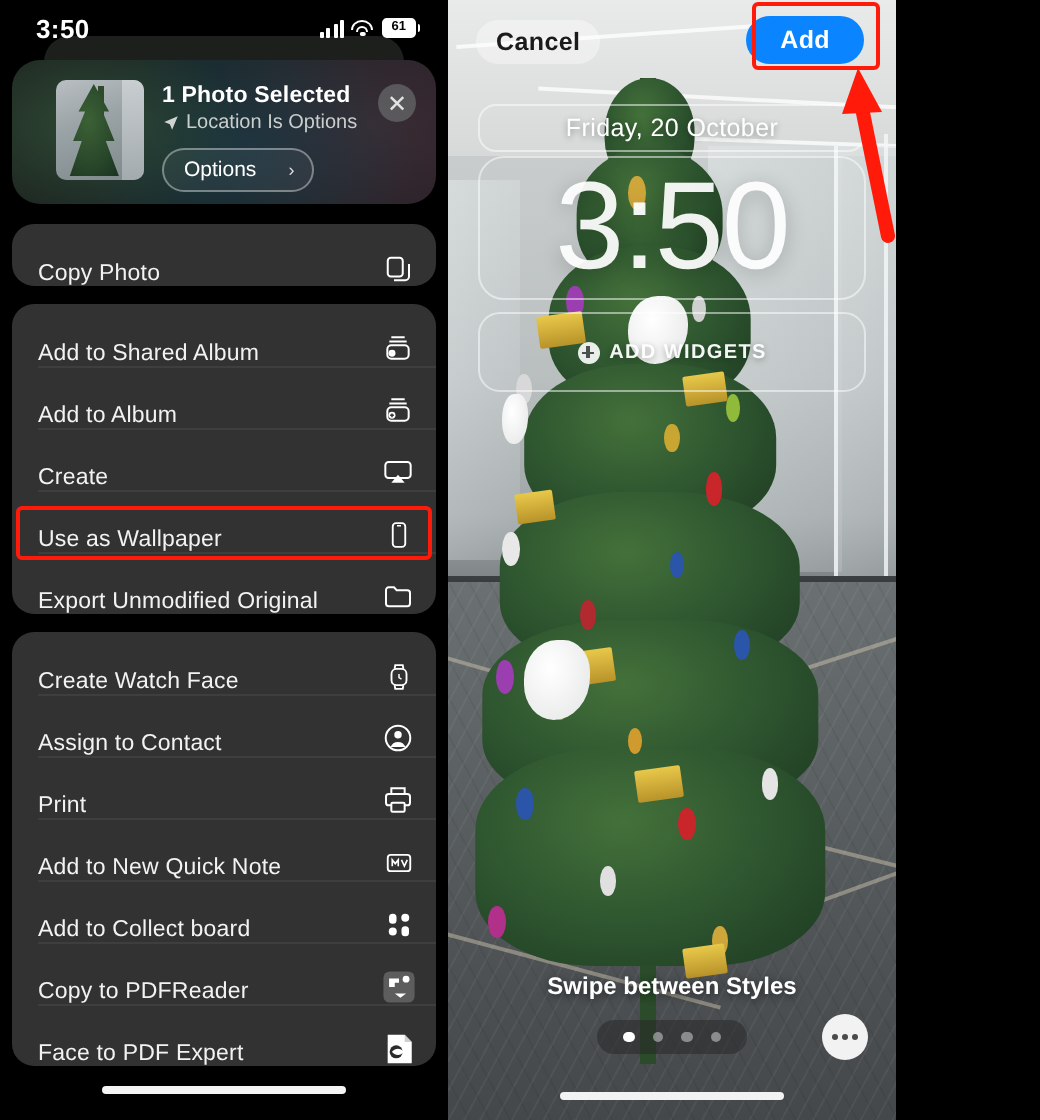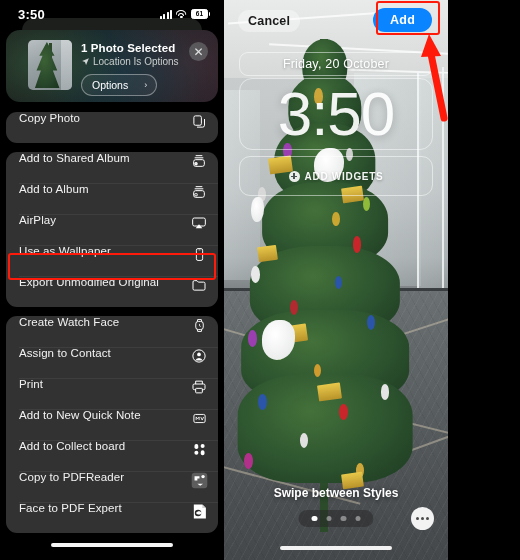--- a/index.html
+++ b/index.html
@@ -77,21 +77,21 @@
   .options-chev { font-size:9px; opacity:.85; }
   .close-btn {
     position:absolute; right:10px; top:12px; width:19px; height:19px; border-radius:50%;
     background:rgba(120,125,125,.55); display:flex; align-items:center; justify-content:center;
     color:#dfe3e2; font-size:12px; line-height:1;
   }
 
   
   .groups { position:absolute; left:6px; right:6px; top:112px; z-index:10; }
   .group { background:#323232; border-radius:11px; overflow:hidden; margin-bottom:9px; }
-  .row { position:relative; height:31px; display:flex; align-items:flex-start;
+  .row { position:relative; height:31px; display:flex; align-items:flex-end;
          padding:0 10px 0 13px; }
   .row + .row::before {
     content:""; position:absolute; left:13px; right:0; top:0; height:1px; background:#3e3e3e;
   }
   .row-label { color:#f2f2f2; font-size:11.5px; flex:1; letter-spacing:.1px; }
   .row-icon { width:18px; height:18px; flex:none; display:flex; align-items:center;
               justify-content:center; color:#fff; }
   .row-icon svg { display:block; }
 
   
@@ -304,21 +304,21 @@
             <svg width="16" height="16" viewBox="0 0 24 24" fill="none" stroke="currentColor" stroke-width="1.5">
               <path d="M7 4h10"></path>
                 <path d="M5.5 7.2h13"></path>
               <rect x="4" y="10" width="16" height="10" rx="3"></rect>
               <circle cx="7.5" cy="16" r="2.6" fill="currentColor" stroke="none"></circle>
               <path d="M6.1 16h2.8M7.5 14.6v2.8" stroke="#323232" stroke-width="1.1"></path>
             </svg>
           </span>
         </div>
         <div class="row">
-          <span class="row-label">AirPlay</span>
+          <span class="row-label">Create</span>
           <span class="row-icon">
             <svg width="16" height="16" viewBox="0 0 24 24" fill="none" stroke="currentColor" stroke-width="1.5">
               <rect x="2.5" y="4.5" width="19" height="12" rx="2.5"></rect>
               <path d="M12 14l5 6H7z" fill="currentColor" stroke="none"></path>
             </svg>
           </span>
         </div>
         <div class="row">
           <span class="row-label">Use as Wallpaper</span>
           <span class="row-icon">

